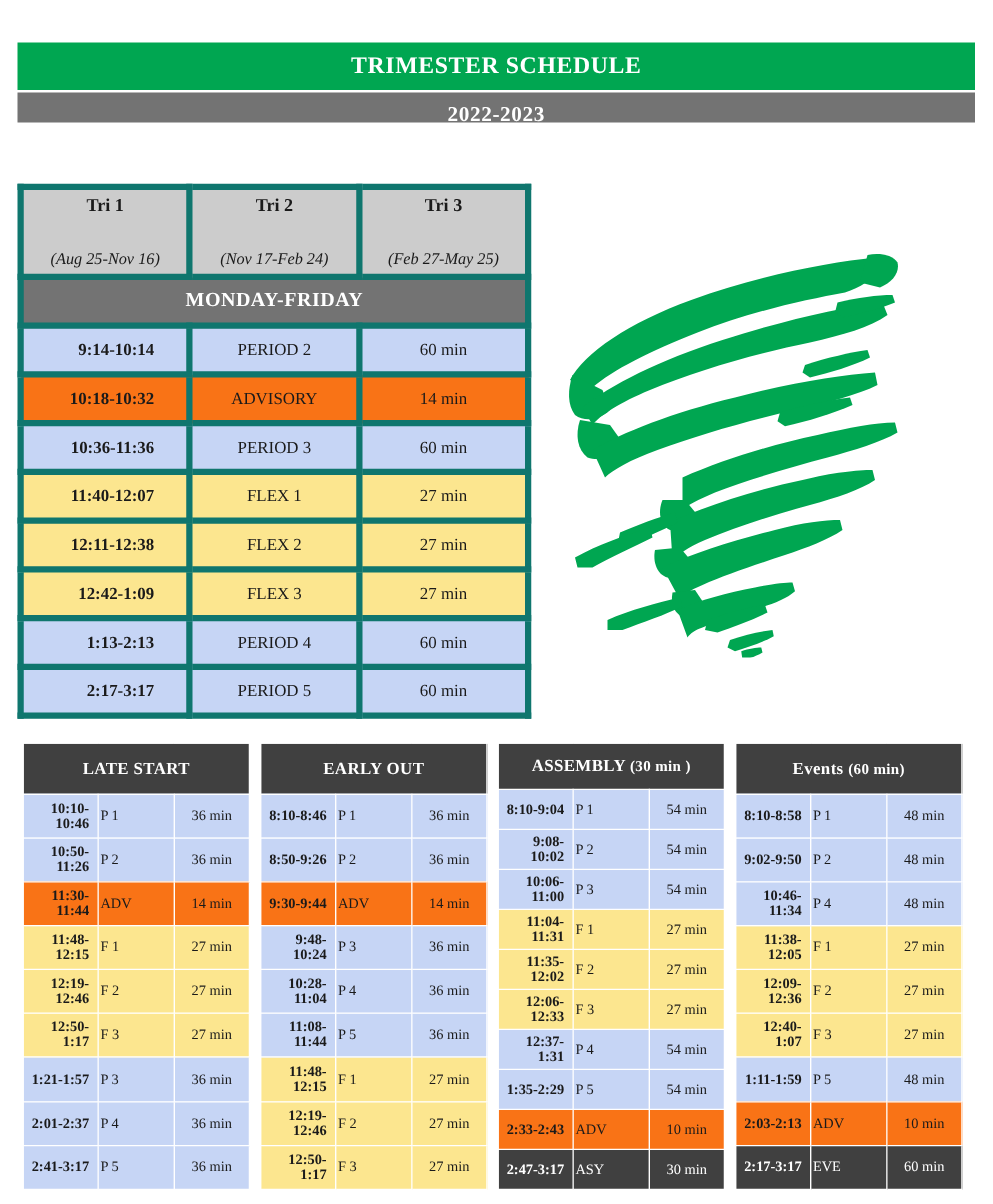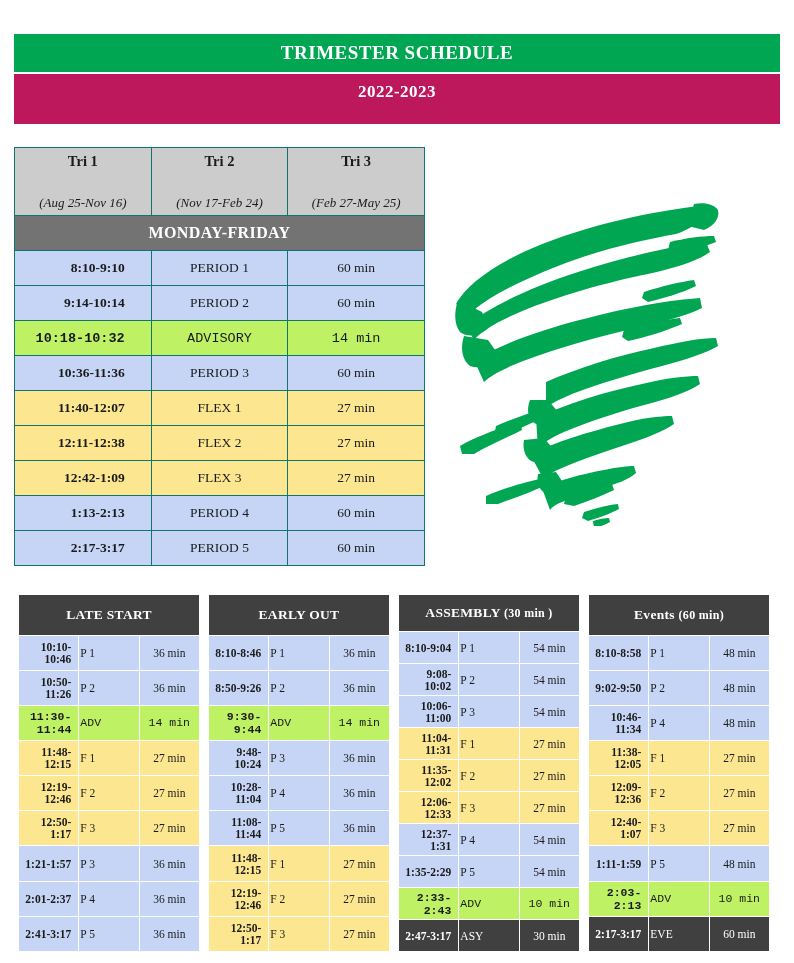--- a/index.html
+++ b/index.html
@@ -31,38 +31,38 @@
     font-weight: bold;
     letter-spacing: 0.5px;
   }
   .banner-green {
     background: #00a651;
     height: 38px;
     line-height: 38px;
     font-size: 19px;
   }
   .banner-gray {
-    background: #be185d;
-    height: 50px;
+    background: #737373;
+    height: 24px;
     line-height: 35px;
     font-size: 17px;
     margin-top: 2px;
   }
 
   
   .main-table {
     position: absolute;
     left: 14px;
     top: 147px;
     border-collapse: collapse;
     table-layout: fixed;
     width: 411px;
   }
   .main-table td {
-    border: 1px solid #0f766e;
+    border: 5px solid #0f766e;
     text-align: center;
     vertical-align: middle;
     font-size: 13.5px;
   }
   .tri-head td {
     background: #cccccc;
     height: 52px;
     padding: 4px 2px;
     line-height: 1.35;
   }
@@ -90,21 +90,21 @@
   }
   .c-time {
     font-weight: bold;
     text-align: right !important;
     padding-right: 26px;
   }
   .c-label { text-align: center; }
   .c-dur   { text-align: center; }
 
   .row-blue   td { background: #c6d5f5; }
-  .row-red    td { background: #bef264; font-family: Liberation Mono, monospace; }
+  .row-red    td { background: #f97316; }
   .row-yellow td { background: #fce68f; }
   .row-green  td { background: #404040; color: #ffffff; }
 
   
   .scribble {
     position: absolute;
     left: 448px;
     top: 196px;
     width: 300px;
     height: 330px;
@@ -177,25 +177,20 @@
           <span class="tri-name">Tri 2</span>
           <span class="tri-dates">(Nov 17-Feb 24)</span>
         </td>
         <td>
           <span class="tri-name">Tri 3</span>
           <span class="tri-dates">(Feb 27-May 25)</span>
         </td>
       </tr>
       <tr class="days-head">
         <td colspan="3">MONDAY-FRIDAY</td>
-      </tr>
-      <tr class="row-blue">
-        <td class="c-time">8:10-9:10</td>
-        <td class="c-label">PERIOD 1</td>
-        <td class="c-dur">60 min</td>
       </tr>
       <tr class="row-blue">
         <td class="c-time">9:14-10:14</td>
         <td class="c-label">PERIOD 2</td>
         <td class="c-dur">60 min</td>
       </tr>
       <tr class="row-red">
         <td class="c-time">10:18-10:32</td>
         <td class="c-label">ADVISORY</td>
         <td class="c-dur">14 min</td>

